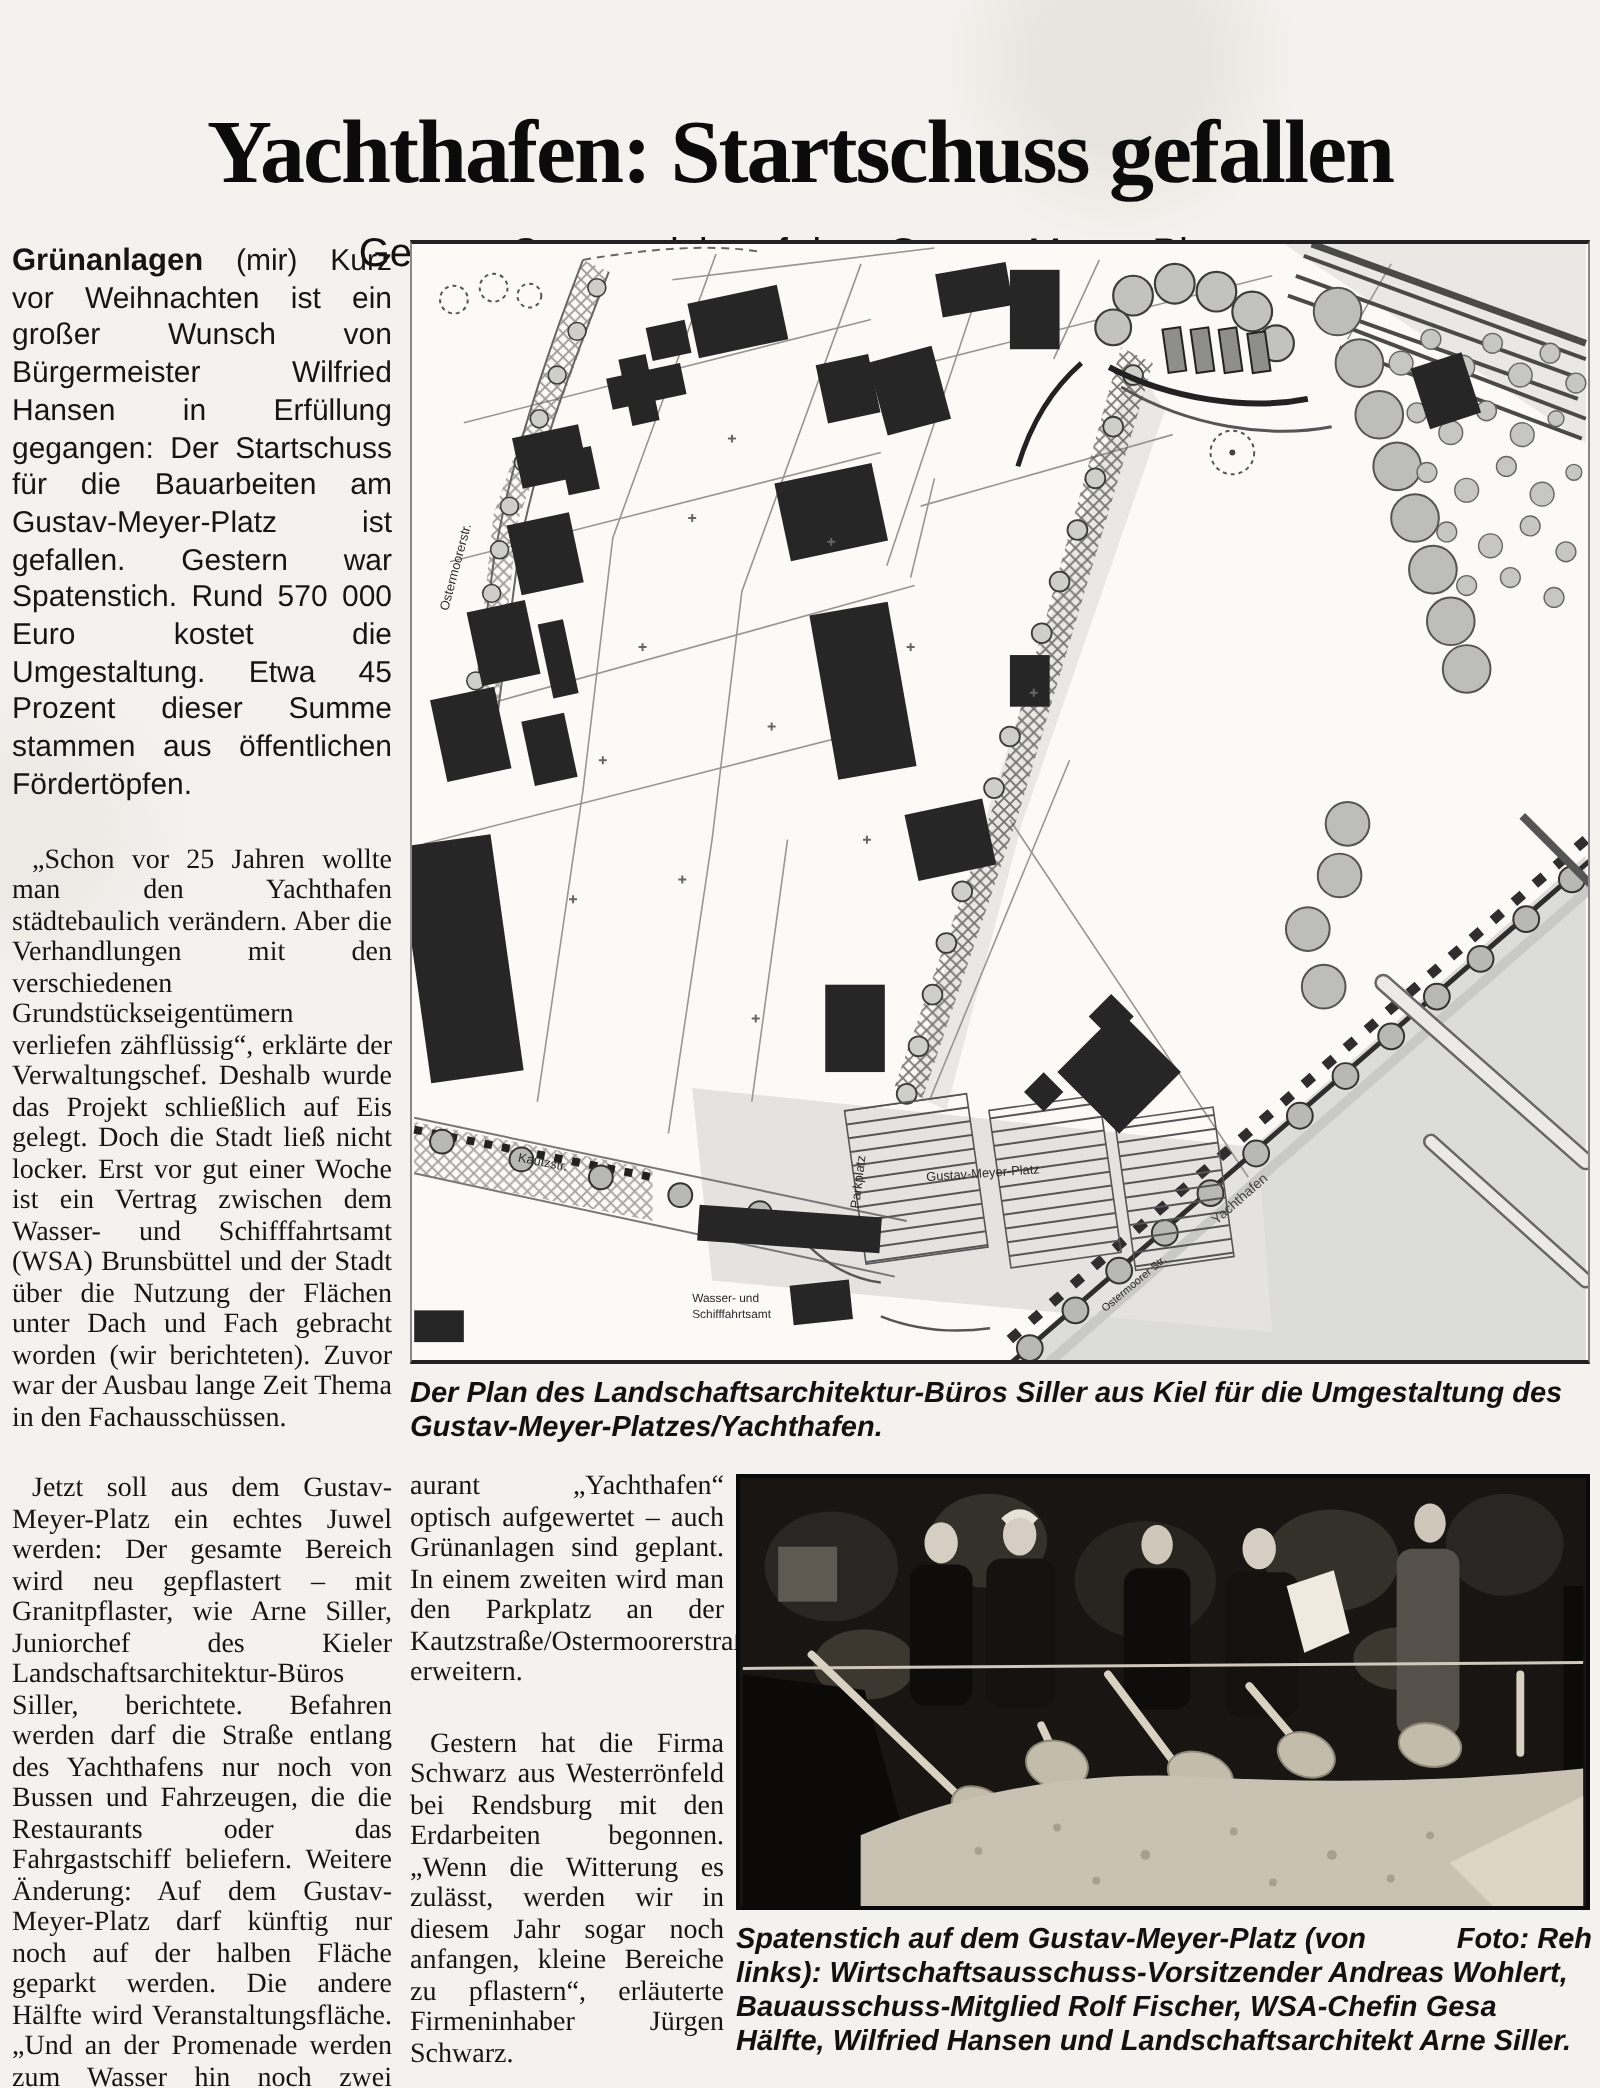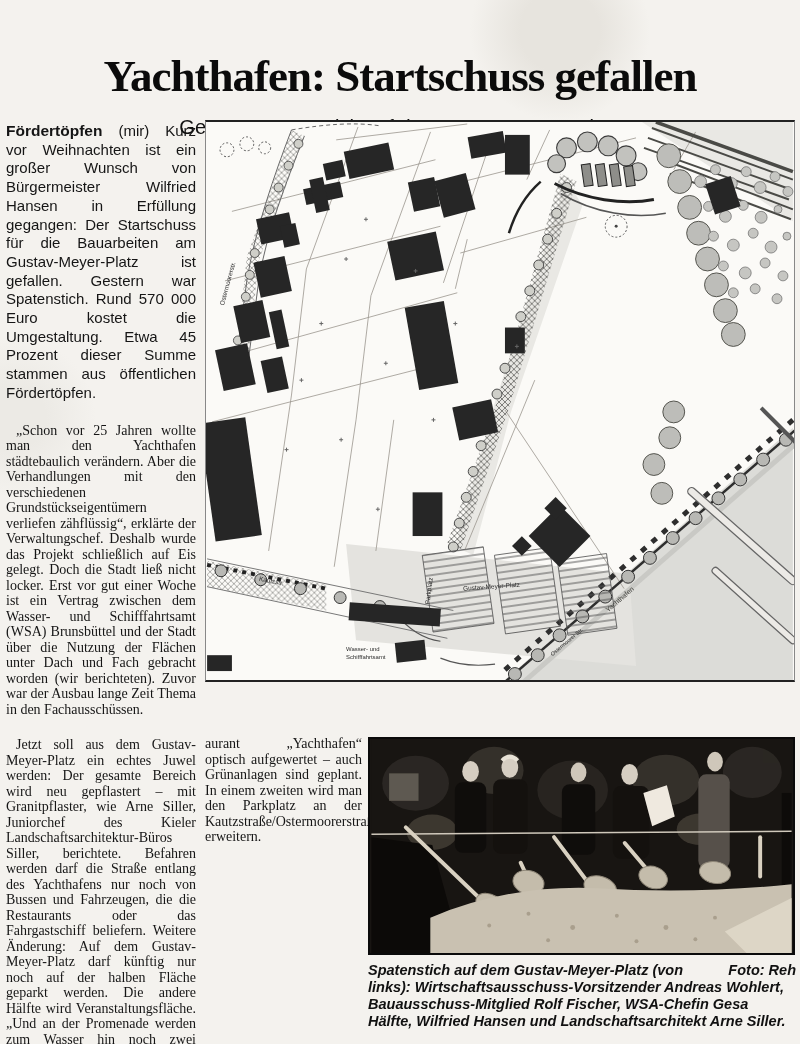--- a/index.html
+++ b/index.html
@@ -38,21 +38,21 @@
 </style>
 </head>
 <body>
 
 <div class="page">
 
   <h1 class="headline">Yachthafen: Startschuss gefallen</h1>
   <div class="subheadline">Gestern Spatenstich auf dem Gustav-Meyer-Platz</div>
 
   <div class="col-left">
-    <p class="lead"><b>Fördertöpfen</b>
+    <p class="lead"><b>Grünanlagen</b>
       <span>(mir)</span>
       <span>Kurz vor Weihnachten ist ein großer Wunsch von Bürgermeister Wilfried Hansen in Erfüllung gegangen: Der Startschuss für die Bauarbeiten am Gustav-Meyer-Platz ist gefallen. Gestern war Spatenstich. Rund 570 000 Euro kostet die Umgestaltung. Etwa 45 Prozent dieser Summe stammen aus öffentlichen Fördertöpfen.</span></p>
     <p class="body-par">„Schon vor 25 Jahren wollte man den Yachthafen städtebaulich verändern. Aber die Verhandlungen mit den verschiedenen Grundstückseigentümern verliefen zähflüssig“, erklärte der Verwaltungschef. Deshalb wurde das Projekt schließlich auf Eis gelegt. Doch die Stadt ließ nicht locker. Erst vor gut einer Woche ist ein Vertrag zwischen dem Wasser- und Schifffahrtsamt (WSA) Brunsbüttel und der Stadt über die Nutzung der Flächen unter Dach und Fach gebracht worden (wir berichteten). Zuvor war der Ausbau lange Zeit Thema in den Fachausschüssen.</p>
     <p class="body-par">Jetzt soll aus dem Gustav-Meyer-Platz ein echtes Juwel werden: Der gesamte Bereich wird neu gepflastert – mit Granitpflaster, wie Arne Siller, Juniorchef des Kieler Landschaftsarchitektur-Büros Siller, berichtete. Befahren werden darf die Straße entlang des Yachthafens nur noch von Bussen und Fahrzeugen, die die Restaurants oder das Fahrgastschiff beliefern. Weitere Änderung: Auf dem Gustav-Meyer-Platz darf künftig nur noch auf der halben Fläche geparkt werden. Die andere Hälfte wird Veranstaltungsfläche. „Und an der Promenade werden zum Wasser hin noch zwei Aussichtsterrassen installiert, ähnlich wie am Anleger der Personenschifffahrt Brandt“, erklärte Arne Siller.</p>
 
   </div>
 
   <figure class="map-figure" style="margin:0">
     <svg viewBox="0 0 590 562">
       <defs>
@@ -317,23 +317,25 @@
         <text transform="translate(224,486) rotate(-83)" font-size="6.5">Parkplatz</text>
         <text transform="translate(258,472) rotate(-4)" font-size="6.5">Gustav-Meyer-Platz</text>
         <text x="140" y="533" font-size="6">Wasser- und</text>
         <text x="140" y="541" font-size="6">Schifffahrtsamt</text>
         <text transform="translate(404,494) rotate(-41)" font-size="7" fill="#44443f">Yachthafen</text>
         <text transform="translate(348,538) rotate(-40)" font-size="5.5">Ostermoorer Str.</text>
       </g>
     </svg>
   </figure>
 
+  <div class="figcap map-caption">Der Plan des Landschaftsarchitektur-Büros Siller aus Kiel für die Umgestaltung des Gustav-Meyer-Platzes/Yachthafen.</div>
 
   <div class="col-mid">
     <p class="body-par no-indent" style="margin-top:0">aurant „Yachthafen“ optisch aufgewertet – auch Grünanlagen sind geplant. In einem zweiten wird man den Parkplatz an der Kautzstraße/Ostermoorerstraße erweitern.</p>
+    <p class="body-par">Gestern hat die Firma Schwarz aus Westerrönfeld bei Rendsburg mit den Erdarbeiten begonnen. „Wenn die Witterung es zulässt, werden wir in diesem Jahr sogar noch anfangen, kleine Bereiche zu pflastern“, erläuterte Firmeninhaber Jürgen Schwarz.</p>
   </div>
 
   <figure class="photo-figure" style="margin:0">
     <svg viewBox="0 0 428 218">
       <rect width="428" height="218" fill="#181512"></rect>
       <g opacity="0.85">
         <ellipse cx="45" cy="45" rx="34" ry="28" fill="#2e2a26"></ellipse>
         <ellipse cx="125" cy="32" rx="30" ry="24" fill="#3a352f"></ellipse>
         <ellipse cx="205" cy="52" rx="36" ry="30" fill="#2b2723"></ellipse>
         <ellipse cx="300" cy="42" rx="34" ry="26" fill="#3a352f"></ellipse>

